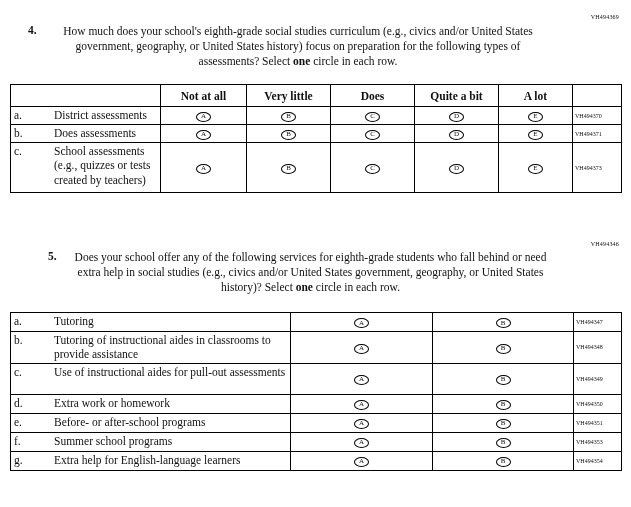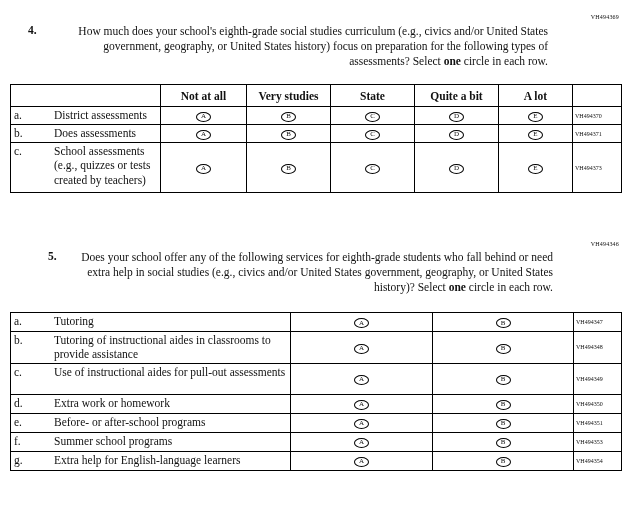--- a/index.html
+++ b/index.html
@@ -29,21 +29,21 @@
   .qnum {
     font-weight: bold;
     font-size: 11.5px;
     width: 20px;
     flex: 0 0 auto;
   }
   .qtext {
     flex: 1;
     font-size: 11.5px;
     line-height: 1.32;
-    text-align: right;
+    text-align: center;
   }
   table {
     position: absolute;
     border-collapse: collapse;
     table-layout: fixed;
     background: #fff;
   }
   #t1 { top: 84px; left: 10px; width: 611px; }
   #t2 { top: 312px; left: 10px; width: 611px; }
   th, td { border: 1px solid #000; font-size: 11.5px; }
@@ -108,22 +108,22 @@
         <col style="width:84px">
         <col style="width:84px">
         <col style="width:84px">
         <col style="width:74px">
         <col style="width:49px">
     </colgroup>
     <tbody>
         <tr class="rh22">
       <th class="lbl"></th>
       <th>Not at all</th>
-      <th>Very studies</th>
-      <th>State</th>
+      <th>Very little</th>
+      <th>Does</th>
       <th>Quite a bit</th>
       <th>A lot</th>
       <th class="codecell"></th>
     </tr>
     <tr class="rh18">
       <td class="lbl">
         <div class="rowlabel">
               <span class="ltr">a.</span>
               <span class="ltxt">District assessments</span>
             </div>

